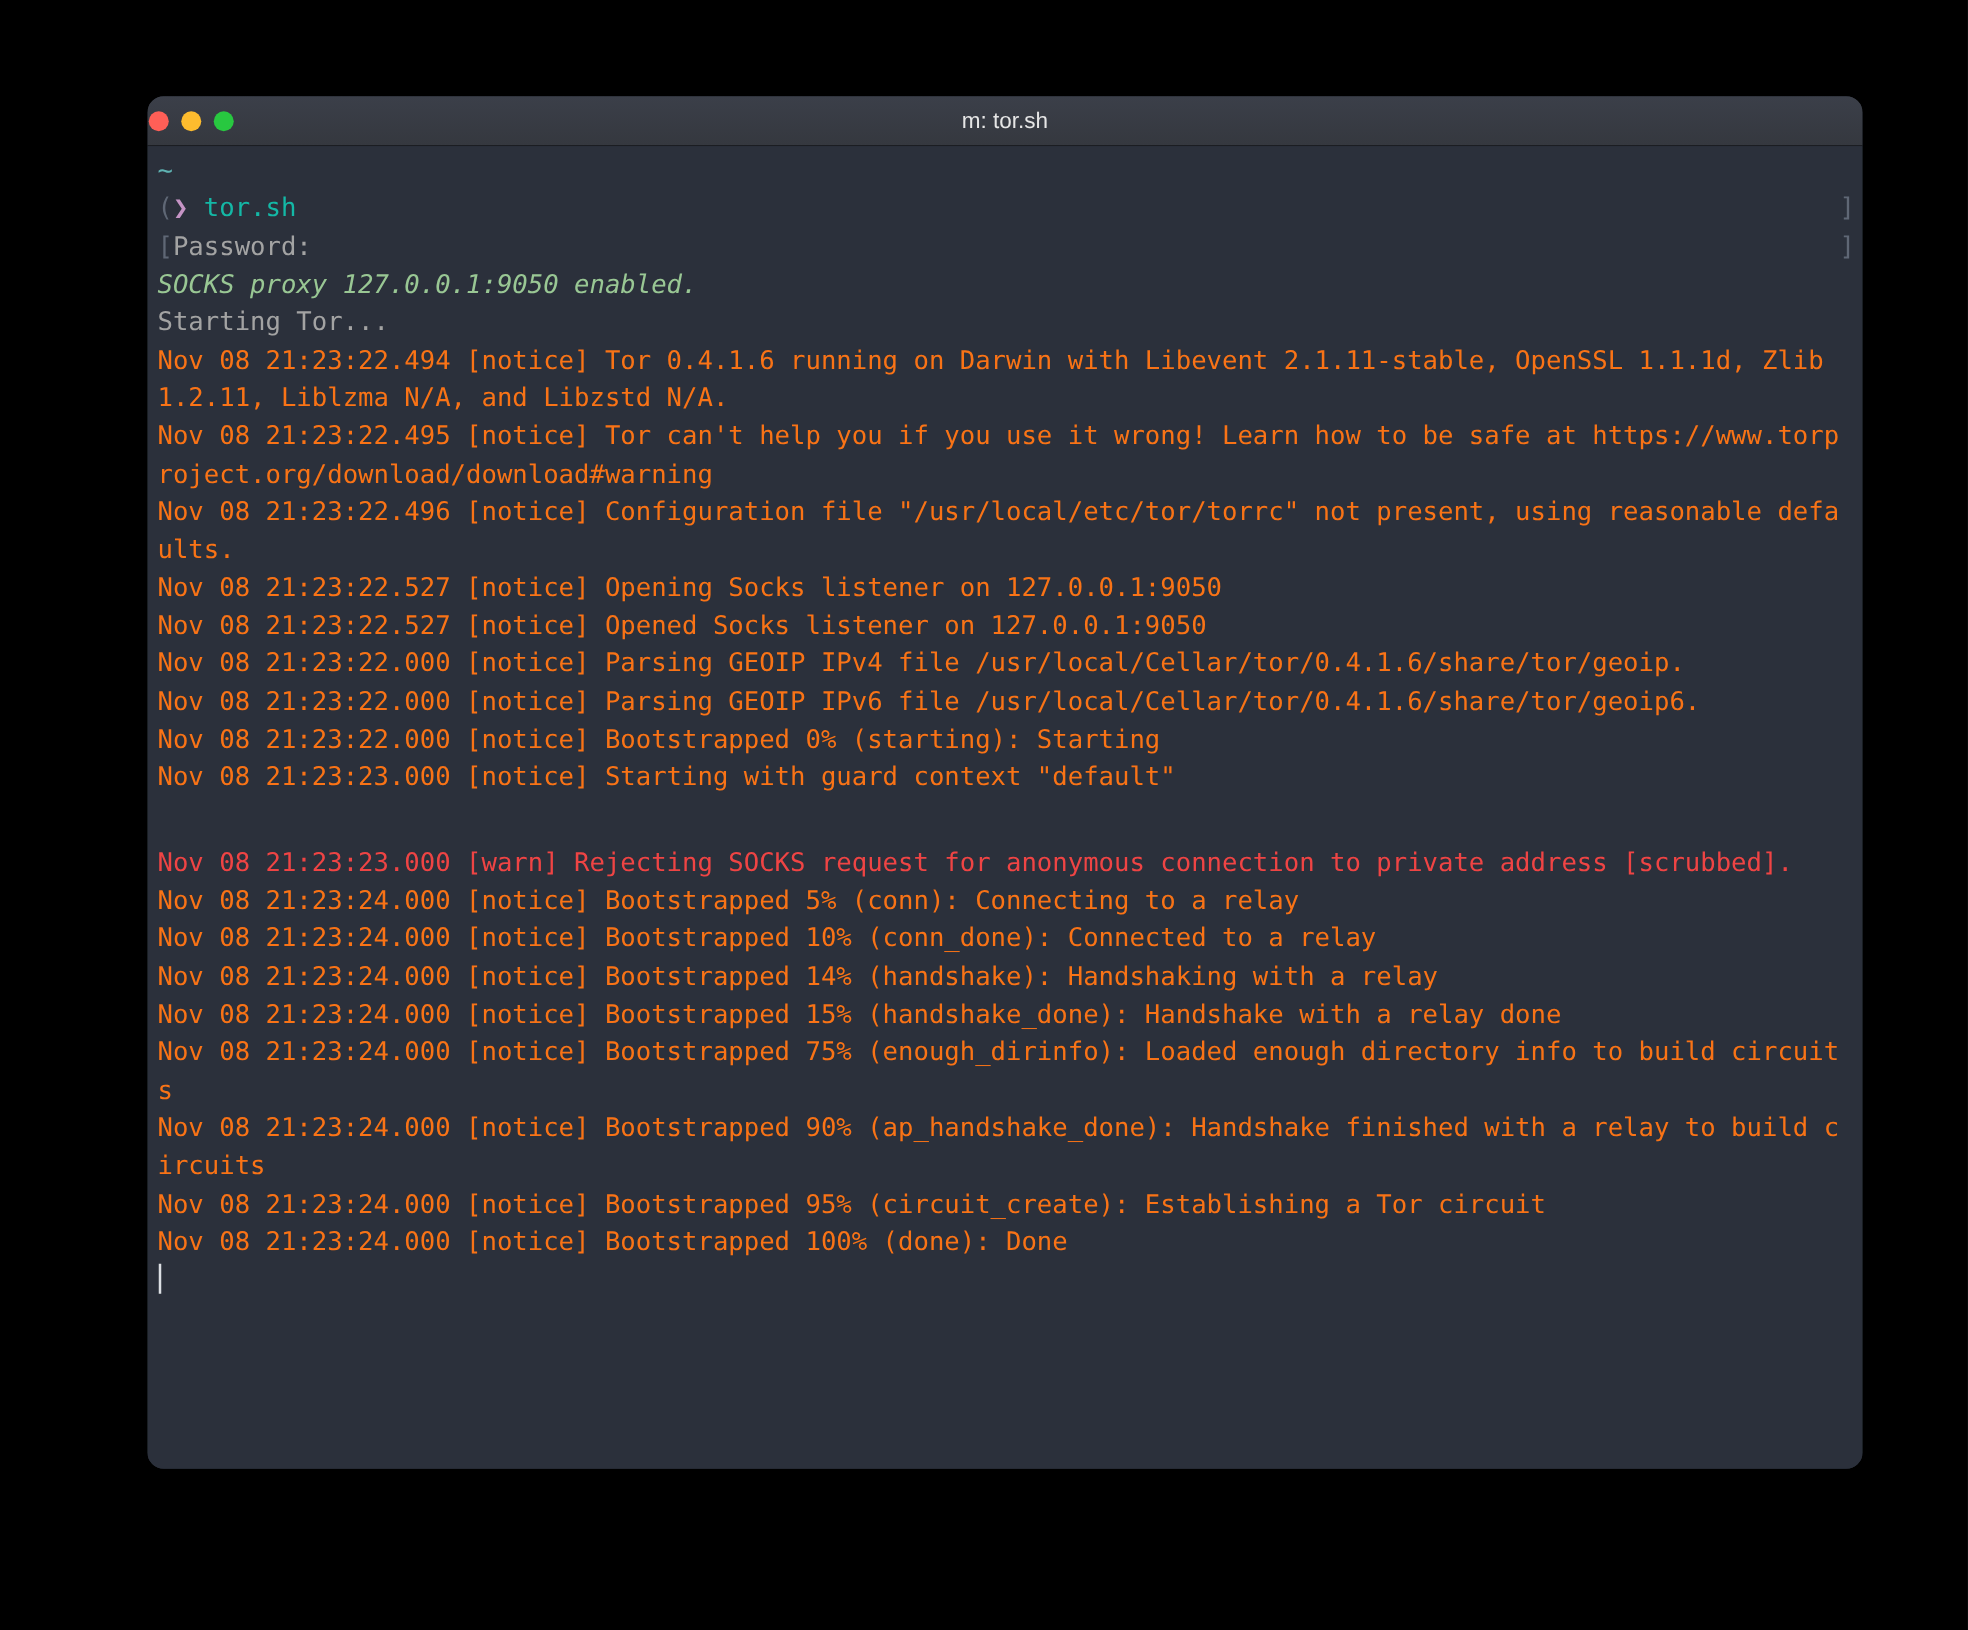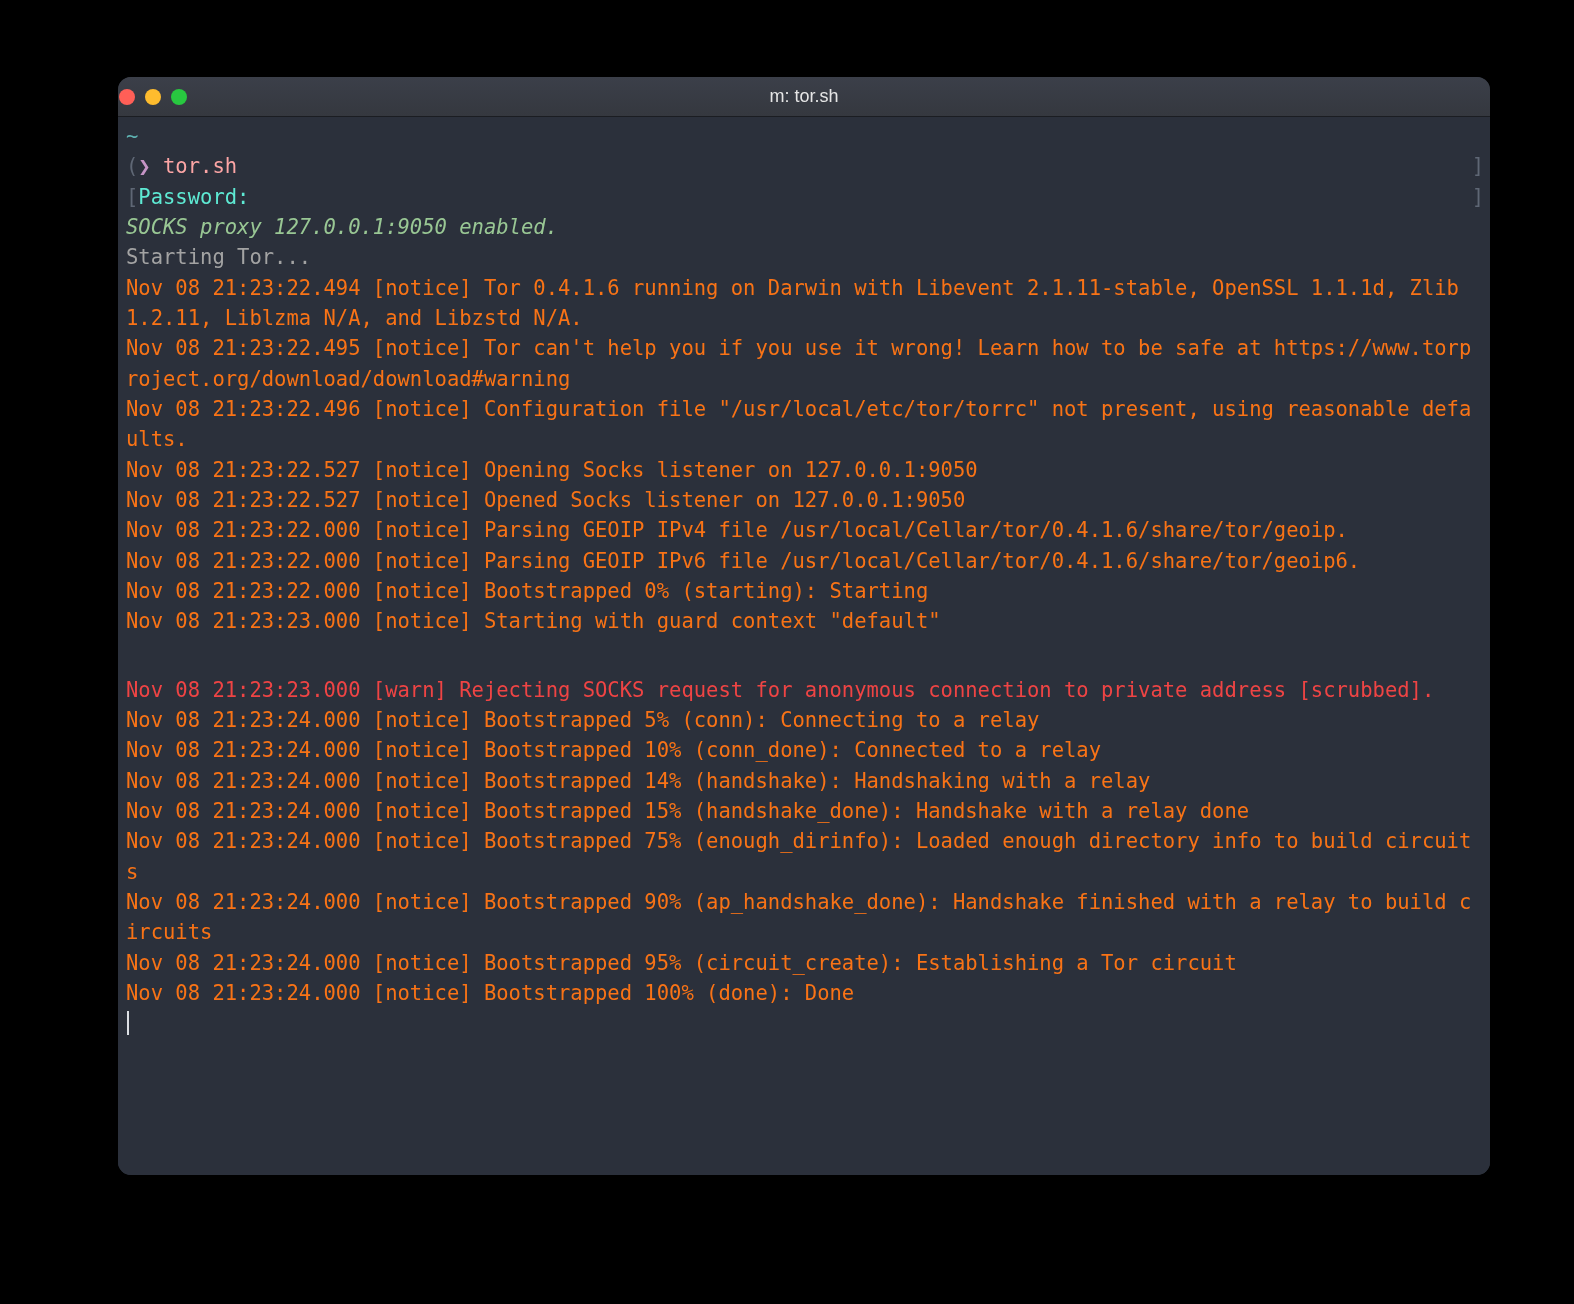--- a/index.html
+++ b/index.html
@@ -68,22 +68,22 @@
     color: #dcdfe4;
     background: #2b303b;
     overflow: hidden;
     white-space: pre-wrap;
     word-break: break-all;
     position: relative;
   }
   .cwd-tilde { color: #5fb3b3; }
   .prompt-bracket { color: #5f6775; }
   .prompt-arrow { color: #c594c5; }
-  .cmd { color: #fca5a5; }
-  .password { color: #5eead4; text-align: center; }
+  .cmd { color: #14b8a6; }
+  .password { color: #a3a3a3; text-align: center; }
   .socks-enabled { color: #99c794; font-style: italic; }
   .starting-tor { color: #a3a3a3; }
   .warn { color: #ef4444; margin-top: 38px; }
   .log { color: #f97316; }
   .right-bracket {
     position: absolute;
     right: 6px;
     color: #5f6775;
   }
   .cursor {

